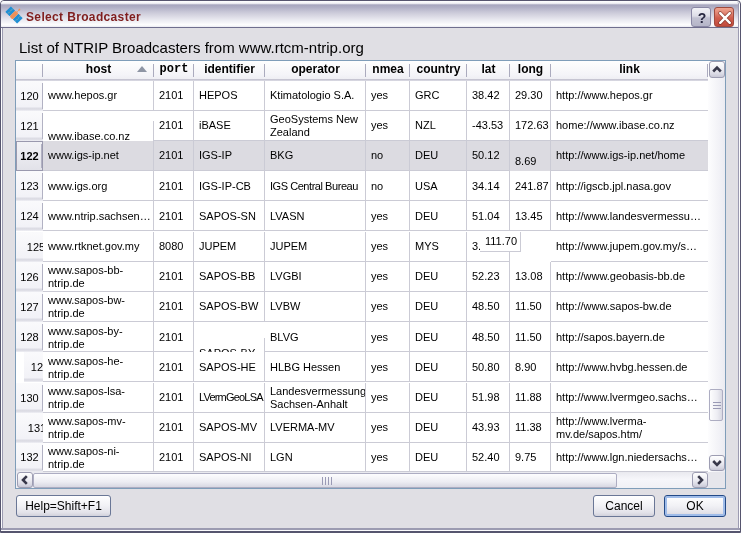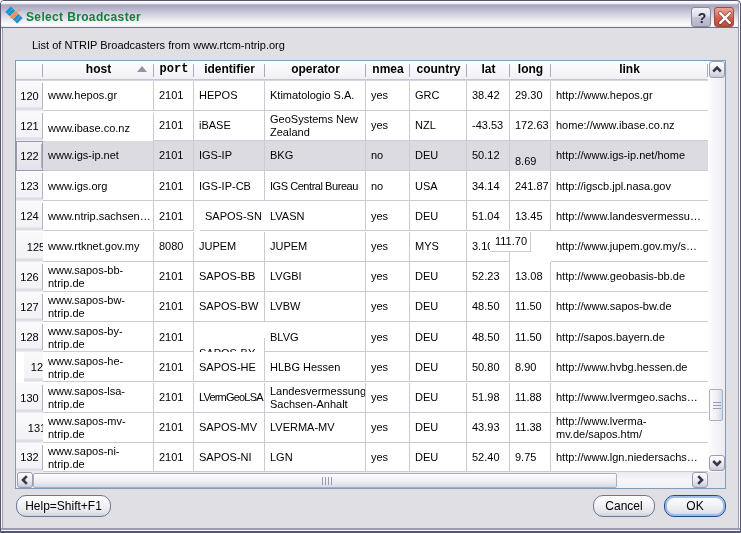--- a/index.html
+++ b/index.html
@@ -4,63 +4,63 @@
 html,body{margin:0;padding:0;width:741px;height:533px;overflow:hidden;background:#fff;
   font-family:"Liberation Sans",sans-serif;}
 *{box-sizing:border-box}
 .win{position:absolute;left:0;top:0;width:741px;height:533px;background:#E0DFE4;
   border:1px solid #56556E;border-radius:4px 4px 0 0;
   box-shadow:inset 0 -1px 0 0 #56556E, inset 0 -2px 0 0 #FBFBFD, inset 0 -4px 0 0 #9C9BB1,
    inset 0 0 0 1px #FBFBFD, inset 0 0 0 2px #9C9BB1;}
 .tb{position:absolute;left:1px;top:1px;width:737px;height:27px;border-radius:3px 3px 0 0;
   background:linear-gradient(#FFFFFF 0%,#F2F2F6 9%,#A7A6BE 15%,#B0AFC5 24%,#C8C7D7 42%,#DAD9E4 58%,#E9E9F0 72%,#F4F4F8 83%,#FEFEFE 92%,#EAEAF1 100%);
   border-bottom:1px solid #6F6E8D;}
-.title{position:absolute;left:26px;top:10px;font-size:12px;font-weight:bold;color:#15803d;
+.title{position:absolute;left:26px;top:10px;font-size:12px;font-weight:bold;color:#7f1d1d;
   letter-spacing:0.35px;}
 .icon{position:absolute;left:5px;top:5.5px;width:18px;height:18px;}
 .cap{position:absolute;top:6.5px;width:20px;height:20px;border-radius:3px;}
 .caphelp{left:690.5px;border:1px solid #8987A4;
   background:linear-gradient(#F2F2F7,#DDDDE7 45%,#C2C2D2 55%,#B5B5C8);}
 .capx{left:713.5px;border:1px solid #9F4A3E;
   background:linear-gradient(#F0A590 0%,#E08372 30%,#D05F4F 55%,#C24B3C 100%);}
 .caphelp svg,.capx svg{position:absolute;left:0;top:0}
-.label{position:absolute;left:32px;top:39px;font-size:11px;color:#000;}
+.label{position:absolute;left:19px;top:39px;font-size:15px;color:#000;}
 
 .tframe{position:absolute;left:15px;top:60px;width:711px;height:429px;border:1px solid #7F9DB9;background:#fff;}
 
 .hc{position:absolute;background:linear-gradient(#FEFEFE,#F4F4F8 70%,#EFEFF4 88%,#C6C5D2 92%,#C6C5D2 96%,#F0F0F5 100%);
   font-size:12px;text-align:center;line-height:17px;color:#000;}
 .hc::after{content:"";position:absolute;right:0;top:3px;bottom:3.5px;width:1px;background:#ABABBE;}
 .sort{position:absolute;right:7px;top:4.5px;width:0;height:0;border-left:5px solid transparent;
   border-right:5px solid transparent;border-bottom:6px solid #8E95A4;}
 
 .rh{position:absolute;background:linear-gradient(#FAFAFC,#F2F2F7 85%,#D8D8E1 93%,#F0F0F5 100%);
   font-size:11px;text-align:center;display:flex;align-items:center;justify-content:center;color:#000;}
 .rh::after{content:"";position:absolute;right:0;top:2px;bottom:2px;width:1px;background:#B2B2C3;}
-.rhsel{font-weight:normal;background:linear-gradient(#F2F2F6,#E2E2E9);border:1px solid #9A99AE;}
+.rhsel{font-weight:bold;background:linear-gradient(#F2F2F6,#E2E2E9);border:1px solid #9A99AE;}
 
 .cell{position:absolute;background:#fff;border-right:1px solid #CBCBD5;border-bottom:1px solid #CBCBD5;
   font-size:11px;color:#000;padding-left:5px;display:flex;align-items:center;white-space:nowrap;overflow:hidden;}
 .cell.two{display:block;line-height:13px;padding-top:2.5px;}
 .cell.sel{background:#DCDBE1;}
 .cell.last{border-right:none;}
 
 .vsb{position:absolute;left:708px;top:61px;width:17px;height:411px;background:linear-gradient(90deg,#FDFDFE,#F1F1F6 70%,#EBEBF1);}
 .hsb{position:absolute;left:16px;top:472px;width:692px;height:16px;background:linear-gradient(#E9E9EF,#F6F6FA 45%,#F0F0F5);}
 .corner{position:absolute;left:708px;top:472px;width:17px;height:16px;background:#E6E6EC;}
 .sbtn{position:absolute;border:1px solid #9D9DB2;border-radius:3px;
   background:linear-gradient(#FEFEFE,#ECECF2 50%,#D8D8E3 82%,#C8C8D6);}
 .thumbv{position:absolute;border:1px solid #ADADC2;border-radius:2px;
   background:linear-gradient(90deg,#FDFDFE,#EDEDF3 60%,#D8D8E2);}
 .thumbh{position:absolute;border:1px solid #ADADC2;border-radius:2px;
   background:linear-gradient(#FDFDFE,#EDEDF3 60%,#D8D8E2);}
 .gripv{position:absolute;left:3px;width:8px;height:1px;background:#9A9AB5;}
 .griph{position:absolute;top:3.5px;width:1px;height:8px;background:#9A9AB5;}
 
-.btn{position:absolute;height:22px;border:1px solid #6A7796;border-radius:10px;
+.btn{position:absolute;height:22px;border:1px solid #6A7796;border-radius:3px;
   background:linear-gradient(#FFFFFF,#F1F1F5 50%,#E3E3EA 82%,#D2D2DC);
   font-size:12px;color:#000;text-align:center;line-height:20px;
   font-family:"Liberation Sans",sans-serif;}
 .btn.def{border:1px solid #234A88;box-shadow:inset 0 0 0 2px #9FBCE9;}
 </style></head>
 <body>
 <div class="win"></div>
 <div class="tb"></div>
 <svg class="icon" viewBox="0 0 18 18">
  <g transform="rotate(45 9 9)">
@@ -101,21 +101,21 @@
 <div class="cell" style="left:43px;top:80.5px;width:111px;height:30.2px">www.hepos.gr</div>
 <div class="cell" style="left:154px;top:80.5px;width:40px;height:30.2px">2101</div>
 <div class="cell" style="left:194px;top:80.5px;width:71px;height:30.2px">HEPOS</div>
 <div class="cell" style="left:265px;top:80.5px;width:101px;height:30.2px">Ktimatologio S.A.</div>
 <div class="cell" style="left:366px;top:80.5px;width:44px;height:30.2px">yes</div>
 <div class="cell" style="left:410px;top:80.5px;width:57px;height:30.2px">GRC</div>
 <div class="cell" style="left:467px;top:80.5px;width:43px;height:30.2px">38.42</div>
 <div class="cell" style="left:510px;top:80.5px;width:41px;height:30.2px">29.30</div>
 <div class="cell last" style="left:551px;top:80.5px;width:157px;height:30.2px">http://www.hepos.gr</div>
 <div class="rh" style="left:16px;top:110.7px;width:27px;height:30.2px">121</div>
-<div class="cell" style="left:43px;top:113px;width:111px;height:30.2px">www.ibase.co.nz</div>
+<div class="cell" style="left:43px;top:121px;width:111px;height:30.2px">www.ibase.co.nz</div>
 <div class="cell" style="left:154px;top:110.7px;width:40px;height:30.2px">2101</div>
 <div class="cell" style="left:194px;top:110.7px;width:71px;height:30.2px">iBASE</div>
 <div class="cell two" style="left:265px;top:110.7px;width:101px;height:30.2px">GeoSystems New<br>Zealand</div>
 <div class="cell" style="left:366px;top:110.7px;width:44px;height:30.2px">yes</div>
 <div class="cell" style="left:410px;top:110.7px;width:57px;height:30.2px">NZL</div>
 <div class="cell" style="left:467px;top:110.7px;width:43px;height:30.2px">-43.53</div>
 <div class="cell" style="left:510px;top:110.7px;width:41px;height:30.2px">172.63</div>
 <div class="cell last" style="left:551px;top:110.7px;width:157px;height:30.2px">home://www.ibase.co.nz</div>
 <div class="rh rhsel" style="left:16px;top:140.9px;width:27px;height:30.2px">122</div>
 <div class="cell sel" style="left:43px;top:140.9px;width:111px;height:30.2px">www.igs-ip.net</div>
@@ -133,36 +133,36 @@
 <div class="cell" style="left:194px;top:171.1px;width:71px;height:30.2px">IGS-IP-CB</div>
 <div class="cell" style="left:265px;top:171.1px;width:101px;height:30.2px;letter-spacing:-0.45px">IGS Central Bureau</div>
 <div class="cell" style="left:366px;top:171.1px;width:44px;height:30.2px">no</div>
 <div class="cell" style="left:410px;top:171.1px;width:57px;height:30.2px">USA</div>
 <div class="cell" style="left:467px;top:171.1px;width:43px;height:30.2px">34.14</div>
 <div class="cell" style="left:510px;top:171.1px;width:41px;height:30.2px">241.87</div>
 <div class="cell last" style="left:551px;top:171.1px;width:157px;height:30.2px">http://igscb.jpl.nasa.gov</div>
 <div class="rh" style="left:16px;top:201.3px;width:27px;height:30.2px">124</div>
 <div class="cell" style="left:43px;top:201.3px;width:111px;height:30.2px">www.ntrip.sachsen…</div>
 <div class="cell" style="left:154px;top:201.3px;width:40px;height:30.2px">2101</div>
-<div class="cell" style="left:200px;top:201.3px;width:71px;height:30.2px">SAPOS-SN</div>
+<div class="cell" style="left:194px;top:201.3px;width:71px;height:30.2px">SAPOS-SN</div>
 <div class="cell" style="left:265px;top:201.3px;width:101px;height:30.2px">LVASN</div>
 <div class="cell" style="left:366px;top:201.3px;width:44px;height:30.2px">yes</div>
 <div class="cell" style="left:410px;top:201.3px;width:57px;height:30.2px">DEU</div>
 <div class="cell" style="left:467px;top:201.3px;width:43px;height:30.2px">51.04</div>
 <div class="cell" style="left:510px;top:201.3px;width:41px;height:30.2px">13.45</div>
 <div class="cell last" style="left:551px;top:201.3px;width:157px;height:30.2px">http://www.landesvermessu…</div>
 <div class="rh" style="left:16px;top:231.5px;width:40px;height:30.2px">125</div>
 <div class="cell" style="left:43px;top:231.5px;width:111px;height:30.2px">www.rtknet.gov.my</div>
 <div class="cell" style="left:154px;top:231.5px;width:40px;height:30.2px">8080</div>
 <div class="cell" style="left:194px;top:231.5px;width:71px;height:30.2px">JUPEM</div>
 <div class="cell" style="left:265px;top:231.5px;width:101px;height:30.2px">JUPEM</div>
 <div class="cell" style="left:366px;top:231.5px;width:44px;height:30.2px">yes</div>
 <div class="cell" style="left:410px;top:231.5px;width:57px;height:30.2px">MYS</div>
 <div class="cell" style="left:467px;top:231.5px;width:43px;height:30.2px">3.10</div>
-<div class="cell" style="left:490px;top:231.5px;width:41px;height:20px">111.70</div>
+<div class="cell" style="left:480px;top:231.5px;width:41px;height:20px">111.70</div>
 <div class="cell last" style="left:551px;top:231.5px;width:157px;height:30.2px">http://www.jupem.gov.my/s…</div>
 <div class="rh" style="left:16px;top:261.7px;width:27px;height:30.2px">126</div>
 <div class="cell two" style="left:43px;top:261.7px;width:111px;height:30.2px">www.sapos-bb-<br>ntrip.de</div>
 <div class="cell" style="left:154px;top:261.7px;width:40px;height:30.2px">2101</div>
 <div class="cell" style="left:194px;top:261.7px;width:71px;height:30.2px">SAPOS-BB</div>
 <div class="cell" style="left:265px;top:261.7px;width:101px;height:30.2px">LVGBI</div>
 <div class="cell" style="left:366px;top:261.7px;width:44px;height:30.2px">yes</div>
 <div class="cell" style="left:410px;top:261.7px;width:57px;height:30.2px">DEU</div>
 <div class="cell" style="left:467px;top:261.7px;width:43px;height:30.2px">52.23</div>
 <div class="cell" style="left:510px;top:261.7px;width:41px;height:30.2px">13.08</div>

